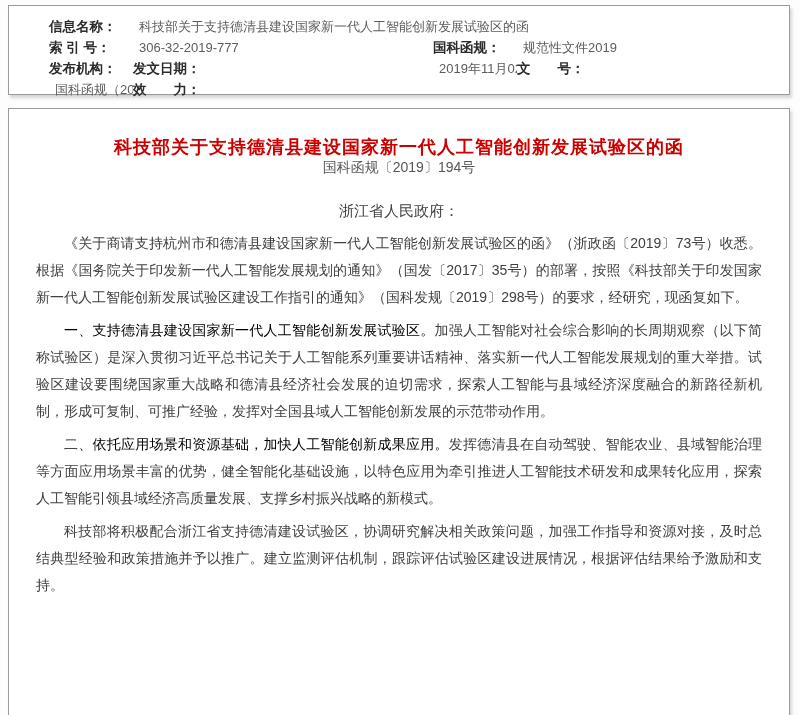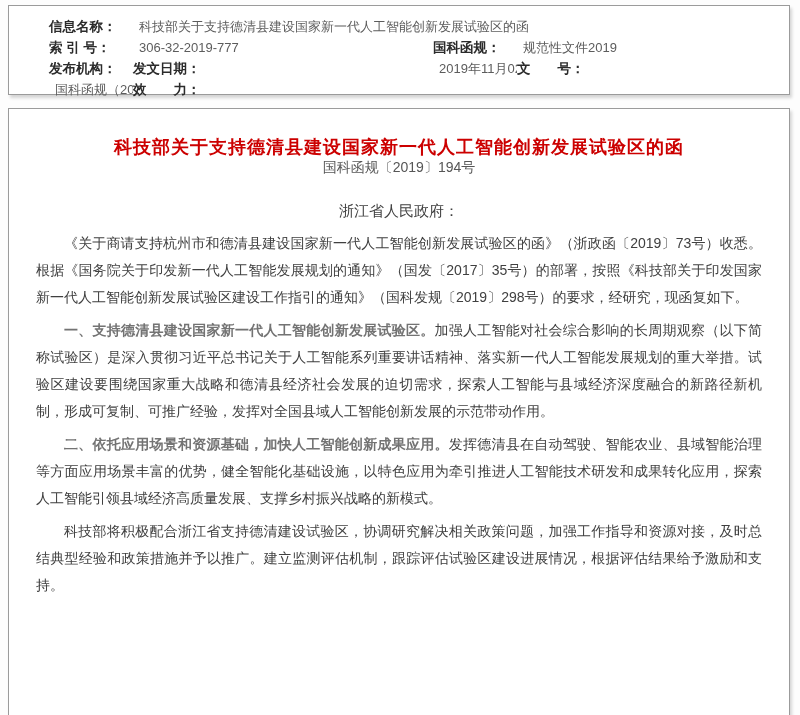--- a/index.html
+++ b/index.html
@@ -81,22 +81,22 @@
   }
   .para {
     margin: 6px 0 0 0;
     font-size: 14px;
     color: #404040;
     line-height: 27px;
     text-indent: 2em;
     text-align: justify;
   }
   .para .lead {
-    font-weight: bold;
-    color: #737373;
+    font-weight: normal;
+    color: #000000;
   }
 </style>
 </head>
 <body>
 
 <div class="viewport">
 
   <div class="panel meta-panel">
     <div class="meta-grid">
 

